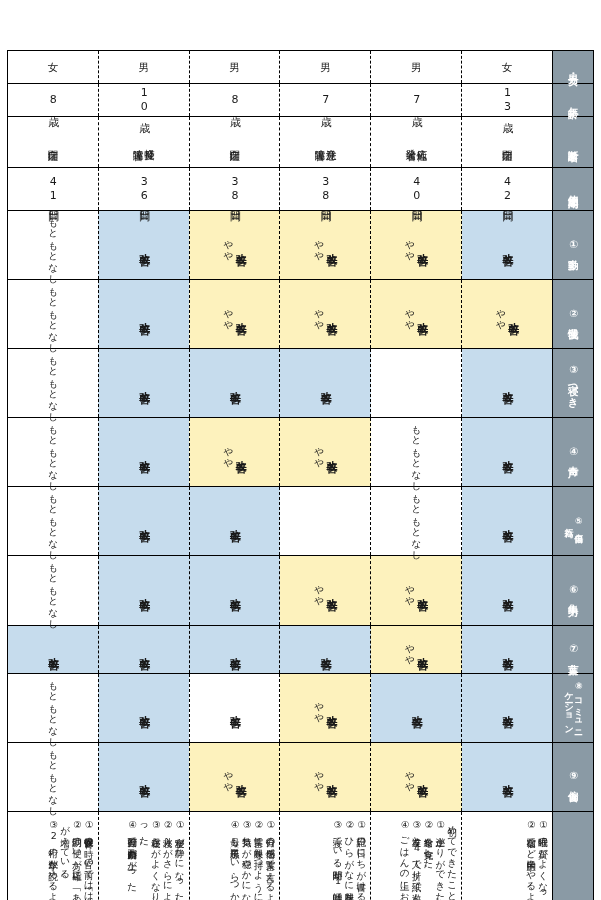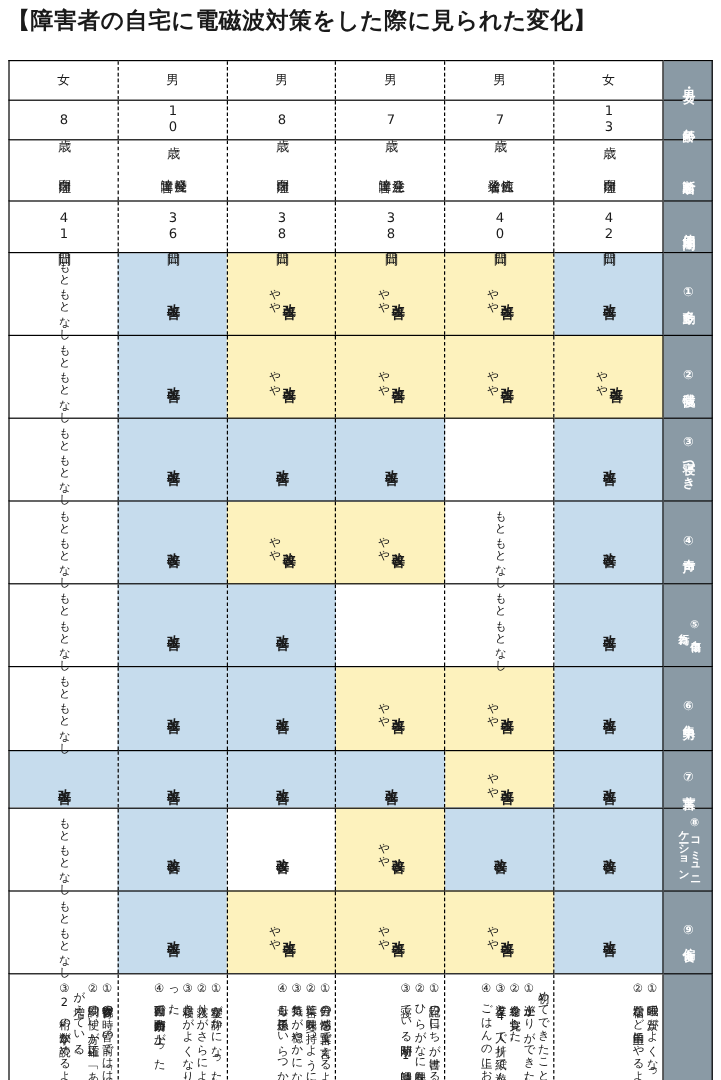--- a/index.html
+++ b/index.html
@@ -156,21 +156,20 @@
     letter-spacing: 0.2px;
     max-height: 220px;
     text-align: left;
   }
 </style>
 </head>
 <body>
 
 <div id="page">
 
-  <div class="page-title">【障害者の自宅に電磁波対策をした際に見られた変化】</div>
 
   <div class="tbl-wrap">
     <table class="main">
       <tbody id="tbody">
           <tr class="r-sex">
             <td class="firstcol">
               <div class="cell-inner">
                 <span class="vt-small">女</span>
               </div>
             </td>

